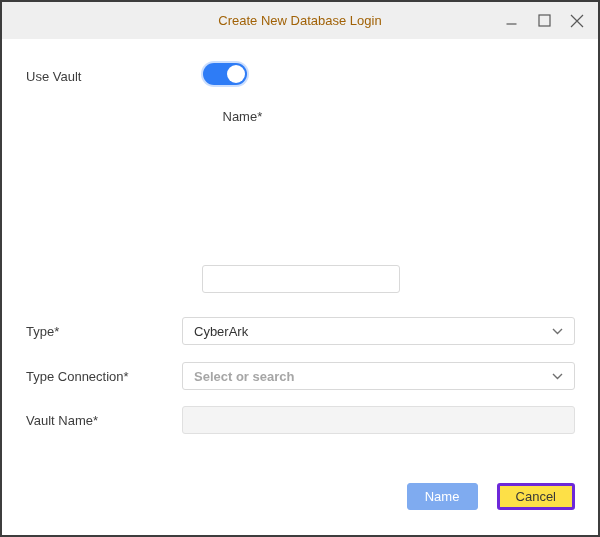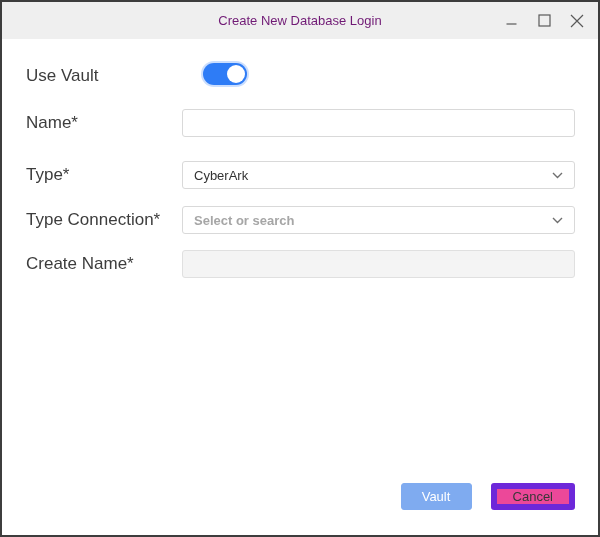--- a/index.html
+++ b/index.html
@@ -17,38 +17,38 @@
   }
   
   .titlebar {
     flex:0 0 37px; height:37px;
     background:var(--titlebar-bg,#efefef);
     position:relative;
     display:flex; align-items:center; justify-content:flex-end;
   }
   .titlebar-title {
     position:absolute; left:0; right:0; text-align:center;
-    font-size:13px; color:#701a75;
+    font-size:13px; color:#a16207;
   }
   .window-controls { display:flex; align-items:center; gap:17px; padding-right:13px; z-index:1; }
   .ctrl {
     width:16px; height:16px; display:flex; align-items:center; justify-content:center;
     cursor:pointer; background:transparent; border:none;
   }
   
   .content {
     flex:1; box-sizing:border-box;
     padding:24px 23px 25px 24px;
     display:flex; flex-direction:column;
   }
   .form-row { display:flex; align-items:center; }
-  .form-label { flex:0 0 156px; width:156px; font-size:17px; color:#3d3d3d; }
+  .form-label { flex:0 0 156px; width:156px; font-size:13px; color:#3d3d3d; }
   .form-field { flex:1; min-width:0; position:relative; }
   .row-usevault { margin-bottom:20px; }
-  .row-name { margin-bottom:24px; }
+  .row-name { margin-bottom:24px;flex-direction:column; }
   .row-desc { margin-bottom:16px; align-items:flex-start; }
   .row-desc .form-label { padding-top:8px; }
   .row-type { margin-bottom:17px; }
   .row-vault { margin-bottom:16px; }
   
   .toggle {
     width:44px; height:22px; border-radius:11px;
     background:var(--accent-blue,#2e7cf6);
     position:relative; margin-left:21px; cursor:pointer; border:none;
     box-shadow:0 0 0 2px rgba(46,124,246,0.25);
@@ -90,21 +90,21 @@
   }
   .btn {
     height:27px; min-width:71px; padding:0 16px; box-sizing:border-box;
     border-radius:3px; font-family:inherit; font-size:13px; cursor:pointer;
   }
   .btn-save {
     background:var(--save-button,#7fabf0); color:#fff;
     border:1px solid var(--save-button,#7fabf0);
   }
   .btn-cancel {
-    background:#ec4899; color:#383838; border:6px solid #6d28d9;
+    background:#fde047; color:#383838; border:3px solid #6d28d9;
   }
 </style>
 </head>
 <body>
 
 <div class="window">
 
   <div class="titlebar">
     <div class="titlebar-title">Create New Database Login</div>
     <div class="window-controls">
@@ -167,25 +167,25 @@
           <span class="chevron">
             <svg width="11" height="7" viewBox="0 0 11 7">
                 <path d="M1 1 L5.5 5.4 L10 1" fill="none" stroke="#6f6f6f" stroke-width="1.4"></path>
               </svg>
           </span>
         </div>
       </div>
     </div>
 
     <div class="form-row row-secret">
-      <div class="form-label">Create Name*</div>
+      <div class="form-label">Vault Name*</div>
       <div class="form-field">
         <input type="text" class="text-input" disabled="" value="" style="">
       </div>
     </div>
 
     <div class="footer">
-      <button class="btn btn-save">Vault</button>
+      <button class="btn btn-save">Name</button>
       <button class="btn btn-cancel">Cancel</button>
     </div>
 
   </div>
 </div>
 
 </body></html>

